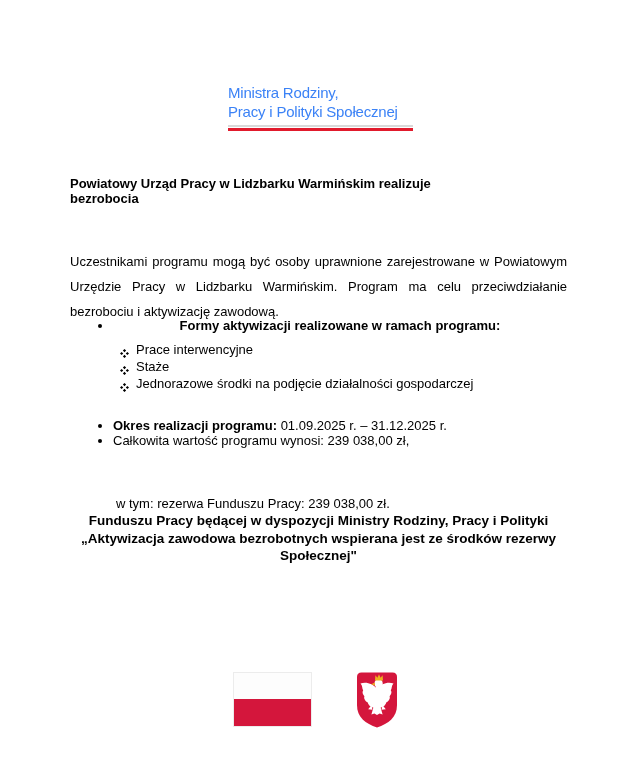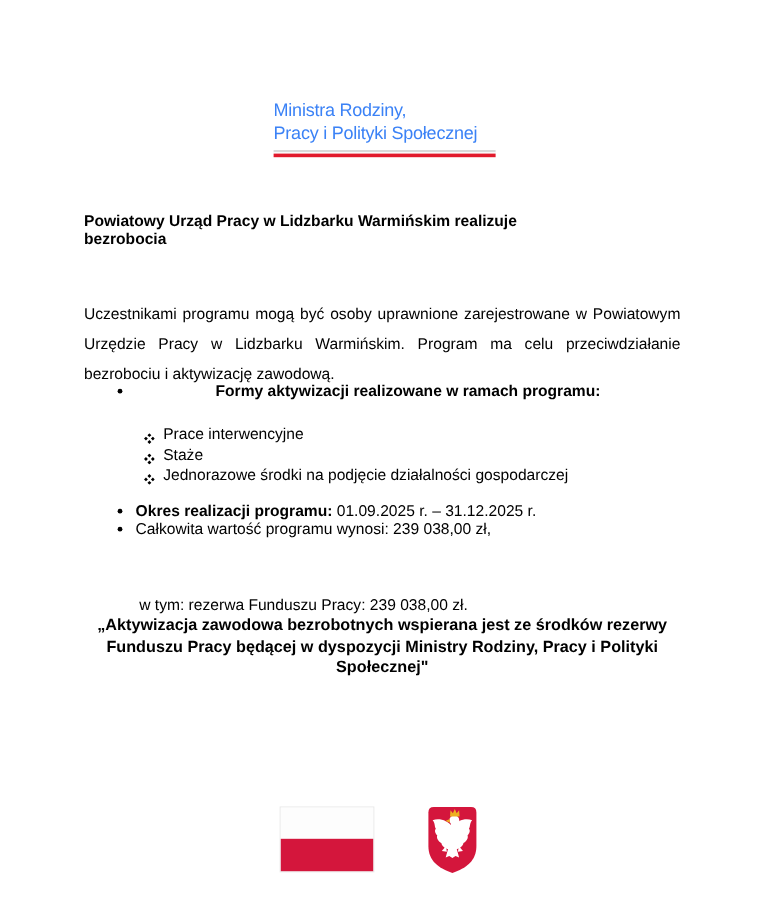--- a/index.html
+++ b/index.html
@@ -28,21 +28,21 @@
   
   .intro{position:absolute;left:70px;top:236px;width:497px;
     font-size:13px;line-height:25px;text-align:justify;margin-top:13px;}
 
   
   .list1{position:absolute;left:70px;top:318px;width:497px;font-size:13px;}
   .list2{position:absolute;left:70px;top:418px;width:497px;font-size:13px;line-height:16px;}
   .bullet-row{position:relative;padding-left:43px;line-height:15px;}
   .bullet-dot{position:absolute;left:28px;top:6px;width:4px;height:4px;border-radius:50%;background:#000;}
   .list2 .bullet-dot{top:6px;}
-  .sub-list{margin-top:20px;}
+  .sub-list{margin-top:8px;}
   .sub-row{position:relative;padding-left:66px;line-height:17px;}
   .sub-row .diamond{position:absolute;left:50px;top:4px;}
   .bold{font-weight:bold;text-align:center;}
   .cont-line{padding-left:3px;margin-top:48px;}
 
   
   .quote{position:absolute;left:70px;top:512px;width:497px;text-align:center;
     font-size:13.5px;font-weight:bold;line-height:17.5px;}
   .quote div{white-space:nowrap;}
 
@@ -114,22 +114,22 @@
       <span class="bold">Okres realizacji programu:</span><span> 01.09.2025 r. – 31.12.2025 r.</span>
     </div>
     <div class="bullet-row">
       <span class="bullet-dot"></span>
       <div>Całkowita wartość programu wynosi: 239 038,00 zł,</div>
       <div class="cont-line">w tym: rezerwa Funduszu Pracy: 239 038,00 zł.</div>
     </div>
   </div>
 
   <div class="quote">
+    <div>Funduszu Pracy będącej w dyspozycji Ministry Rodziny, Pracy i Polityki</div>
     <div>„Aktywizacja zawodowa bezrobotnych wspierana jest ze środków rezerwy</div>
-    <div>Funduszu Pracy będącej w dyspozycji Ministry Rodziny, Pracy i Polityki</div>
     <div>Społecznej"</div>
   </div>
 
   <div class="flag">
     <div class="white" style="background-color: rgb(253, 253, 253);"></div>
     <div class="red" style="background-color: rgb(212, 22, 60);"></div>
   </div>
 
   <div class="emblem">
     <svg width="48" height="60" viewBox="0 0 48 60">

